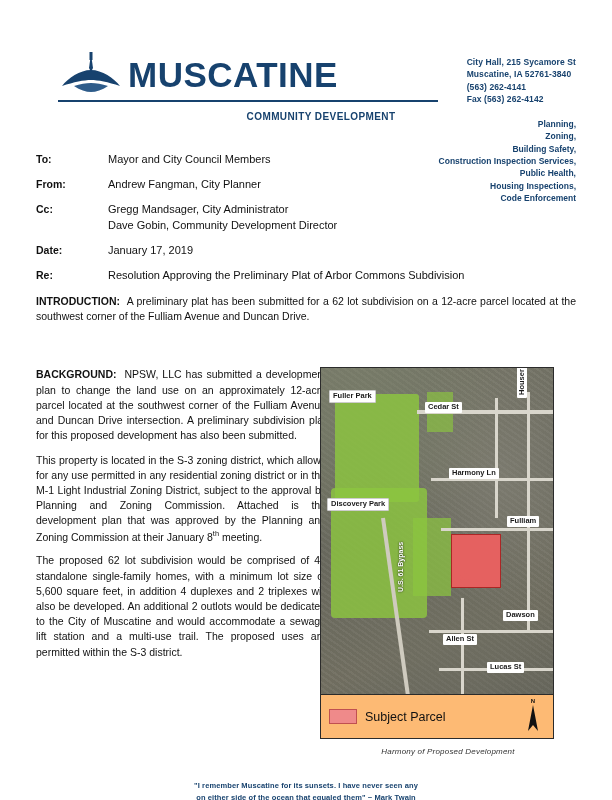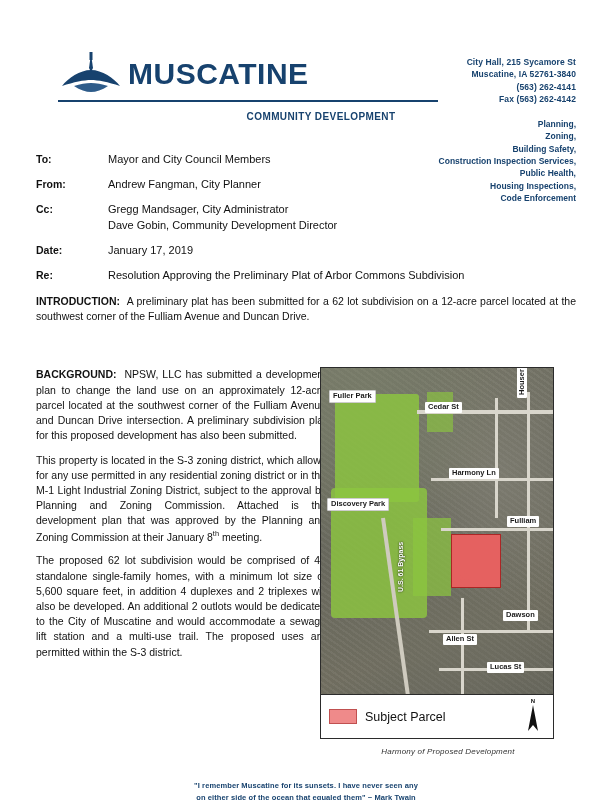--- a/index.html
+++ b/index.html
@@ -38,40 +38,40 @@
   }
   .logo-mark {
     width: 62px;
     height: 48px;
     position: relative;
     margin-right: 6px;
   }
   .logo-mark svg { display: block; }
   .logo-text {
     font-family: "Liberation Sans", sans-serif;
-    font-size: 30px;
+    font-size: 35px;
     letter-spacing: 0.5px;
     font-weight: 700;
     color: #17426e;
     line-height: 1;
     padding-bottom: 4px;
   }
   .rule {
     position: absolute;
     left: 22px;
     right: 0;
     top: 66px;
     border-top: 2px solid #17426e;
     width: 380px;
   }
   .contact {
     position: absolute;
     right: 0;
     top: 22px;
-    text-align: right;
+    text-align: left;
     font-size: 8.5px;
     font-weight: bold;
     color: #17426e;
     line-height: 1.45;
     letter-spacing: 0.1px;
   }
   .dept-line {
     position: absolute;
     left: 0;
     right: 0;
@@ -245,21 +245,21 @@
   .map-label.vert {
     transform: rotate(-90deg);
     transform-origin: left top;
   }
   .legend {
     position: absolute;
     left: 0;
     right: 0;
     bottom: 0;
     height: 44px;
-    background: #ffffff;
+    background: #fdba74;
     border-top: 1px solid #2b2b2b;
     display: flex;
     align-items: center;
     padding: 0 8px;
     box-sizing: border-box;
   }
   .legend-swatch {
     width: 26px;
     height: 13px;
     background: #ef8a8a;

